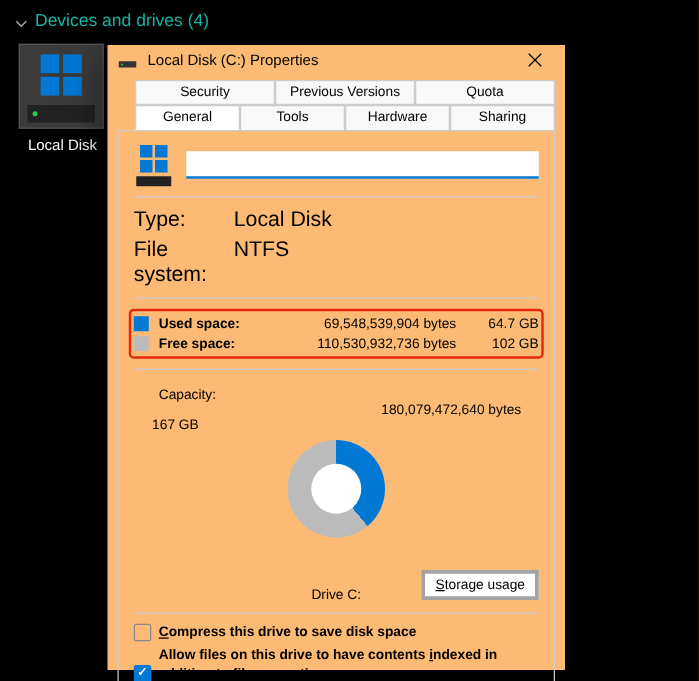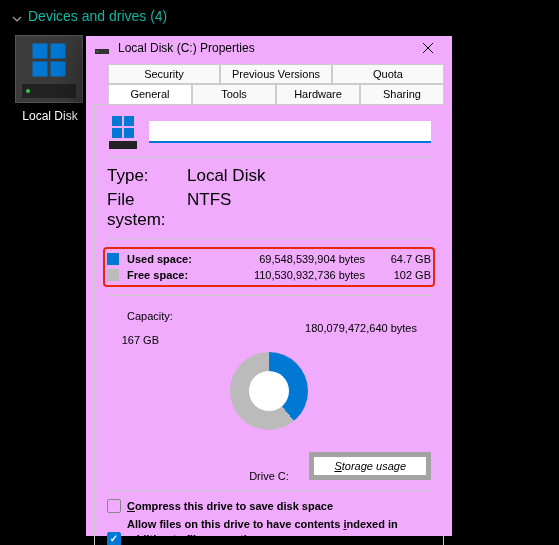--- a/index.html
+++ b/index.html
@@ -9,21 +9,21 @@
 .section-header { display: flex; align-items: center; color: #14b8a6; font-size: 14px; padding: 8px 12px; gap: 6px; }
 .chevron { width: 10px; height: 10px; display: inline-block; }
 
 .drive-tile { position: absolute; top: 35px; left: 15px; width: 70px; text-align: center; }
 .drive-tile-box { width: 68px; height: 68px; background: #3b3b3b; border: 1px solid #555; display: flex; flex-direction: column; align-items: center; justify-content: flex-end; }
 .drive-tile-win { width: 36px; height: 36px; margin-top: 4px; }
 .drive-tile-bar { width: 54px; height: 14px; background: #222; margin: 6px 0 4px; position: relative; }
 .drive-tile-bar::before { content: ''; position: absolute; left: 4px; top: 5px; width: 4px; height: 4px; border-radius: 50%; background: #2ecc40; }
 .drive-tile-label { color: #fff; font-size: 12px; margin-top: 6px; }
 
-.dialog { position: absolute; top: 36px; left: 86px; width: 366px; height: 500px; background: #f0abfc; box-shadow: 0 8px 32px rgba(0,0,0,0.6); display: flex; flex-direction: column; }
+.dialog { position: absolute; top: 36px; left: 86px; width: 366px; height: 500px; background: #fdba74; box-shadow: 0 8px 32px rgba(0,0,0,0.6); display: flex; flex-direction: column; }
 .titlebar { display: flex; align-items: center; height: 32px; padding: 0 8px; }
 .titlebar-icon { width: 16px; height: 16px; margin-right: 8px; }
 .titlebar-text { flex: 1; font-size: 12px; }
 .close-btn { width: 32px; height: 24px; display: flex; align-items: center; justify-content: center; cursor: pointer; }
 
 .tabs-area { padding: 4px 8px 0; }
 .tab-row { display: flex; margin-left: 14px; }
 .tab { flex: 1; text-align: center; font-size: 11px; padding: 3px 0; border: 1px solid #ccc; border-bottom: none; background: #fff; cursor: pointer; }
 .tab.inactive { background: #f9f9f9; }
 .tab.active { border-bottom: 1px solid #fff; position: relative; z-index: 2; }
@@ -53,21 +53,21 @@
 
 .highlight-box { border: 2px solid #e8280e; border-radius: 4px; padding: 2px 2px; margin: 0 -4px; }
 
 .cap-row { display: flex; font-size: 11px; padding: 2px 0; margin-top: 12px; flex-direction: column; }
 .cap-label { width: 110px; padding-left: 20px; }
 
 .donut-wrap { display: flex; flex-direction: column; align-items: center; margin: 4px 0 0; position: relative; gap: 34px; }
 .donut { width: 78px; height: 78px; border-radius: 50%; background: conic-gradient(#0078d4 0deg 140deg, #bbb 140deg 360deg); display: flex; align-items: center; justify-content: center; }
 .donut-hole { width: 40px; height: 40px; background: #fff; border-radius: 50%; }
 .donut-label { font-size: 11px; margin-top: 6px; }
-.storage-btn { position: absolute; right: 0; bottom: 2px; font-size: 11px; padding: 3px 20px; border: 5px solid #a3a3a3; background: #fff; cursor: pointer; font-style: italic; }
+.storage-btn { position: absolute; right: 0; bottom: 2px; font-size: 11px; padding: 3px 8px; border: 3px solid #a3a3a3; background: #fff; cursor: pointer; }
 .storage-btn u { text-decoration: underline; }
 
 .check-row { display: flex; align-items: flex-end; font-size: 11px; margin: 4px 0; gap: 6px; font-weight: bold; }
 .checkbox { width: 14px; height: 14px; border: 1px solid #888; border-radius: 2px; flex-shrink: 0; display: flex; align-items: center; justify-content: center; }
 .checkbox.checked { background: #0078d4; border-color: #0078d4; }
 .checkmark { color: #fff; font-size: 10px; line-height: 1; }
 .check-text { line-height: 1.3; }
 
 .buttons { display: flex; justify-content: flex-end; gap: 6px; padding: 6px 10px 10px; }
 .btn { width: 76px; font-size: 11px; padding: 4px 0; border: 1px solid #ccc; background: #fff; cursor: pointer; }

